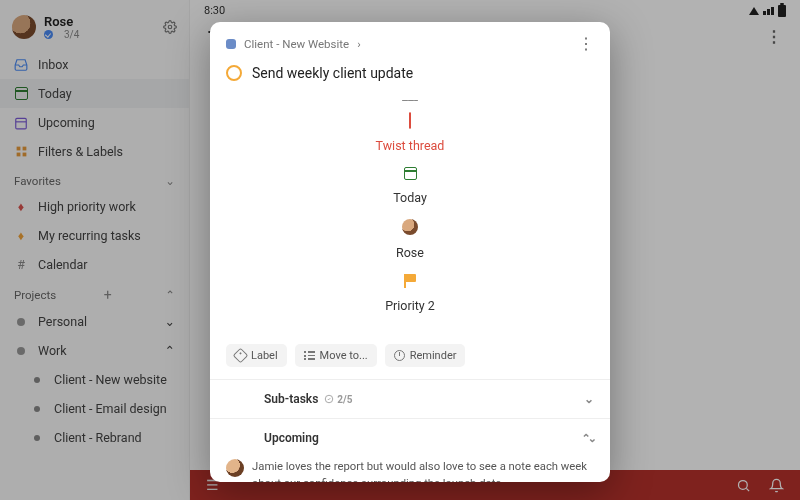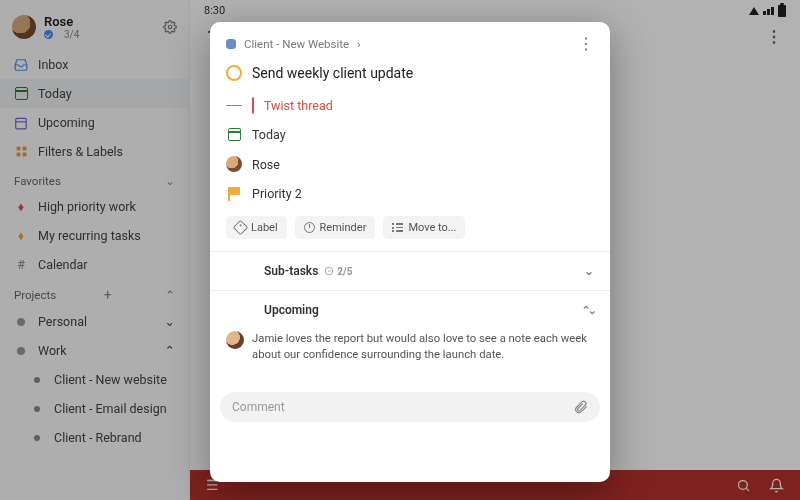--- a/index.html
+++ b/index.html
@@ -48,26 +48,26 @@
   .redbar .r { margin-left:auto; display:flex; gap:18px; }
 
   
   .sheet { position:absolute; top:22px; left:210px; width:400px; height:460px; background:#fff; border-radius:10px; box-shadow:0 10px 40px rgba(0,0,0,.35); z-index:10; font-size:12.5px; color:#333; display:flex; flex-direction:column; overflow:hidden;}
   .sheet-inner{padding:12px 16px 0 16px;}
   .crumb { display:flex; align-items:center; gap:8px; color:#777; font-size:11.5px; padding-bottom:8px;}
   .crumb .kebab { margin-left:auto; }
   .person-ico{width:10px;height:10px;border-radius:3px;background:#6b8cc7;display:inline-block;}
   .tasktitle { display:flex; align-items:center; gap:10px; font-weight:400; font-size:14px; color:#222; padding:4px 0 10px 0;}
   .ring { width:16px; height:16px; border:2px solid #f4a938; border-radius:50%; }
-  .row { display:flex; align-items:center; gap:10px; padding:7px 0; }
+  .row { display:flex; align-items:center; gap:10px; padding:7px 0;flex-direction:column; }
   .row .ico { width:16px; display:flex; justify-content:center; color:#888;}
   .link-ico{ width:12px;height:12px;border:1.6px solid #dc4c3e;border-radius:4px;transform:rotate(-35deg);position:relative;}
   .twist { color:#dc4c3e; }
   .btnrow { display:flex; gap:8px; padding:8px 0 12px 0;}
-  .chip { display:flex; align-items:center; gap:5px; background:#f3f3f3; border-radius:5px; padding:5px 9px; font-size:11px; color:#555; cursor:pointer;}
+  .chip { display:flex; align-items:center; gap:5px; background:#f3f3f3; border-radius:5px; padding:5px 9px; font-size:11px; color:#555; cursor:pointer;margin-top:16px;}
   .divider { height:1px; background:#eee; margin:0 -16px;}
   .subhdr { display:flex; align-items:center; gap:6px; padding:12px 0; font-size:12px; font-weight:600; color:#333;margin-left:38px;}
   .subhdr .meta{ font-weight:700; color:#999; font-size:10px; display:flex; align-items:center; gap:3px;}
   .subhdr .expand{ margin-left:auto; color:#888;}
   .comment { display:flex; gap:8px; padding:2px 0 12px 0; font-size:11.3px; color:#555; line-height:1.45;}
   .comment .av{ width:18px;height:18px;border-radius:50%;background:radial-gradient(circle at 35% 35%, #e2b48a 0 45%, #6b3f24 46% 100%); flex-shrink:0;}
   .composer { margin-top:auto; background:#f2f2f2; border-radius:18px; margin:16px 10px 12px 10px; display:flex; align-items:center; padding:8px 12px; color:#999; font-size:12px;}
   .composer .clip{margin-left:auto;color:#888;}
   .flag2{ width:12px;height:14px;position:relative;}
   .flag2::before{content:"";position:absolute;left:0;top:0;width:12px;height:8px;background:#f4a938;border-radius:1px;}
@@ -286,40 +286,40 @@
         </span>
       <span>Priority 2</span>
     </div>
 
     <div class="btnrow">
       <div class="chip">
           <span class="tag-ico"></span>
           <span>Label</span>
         </div>
       <div class="chip">
-          <span class="clock-ico"></span>
-          <span>Reminder</span>
-        </div>
-      <div class="chip">
           <span class="move-ico">
             <span>
               <i></i>
               <b></b>
             </span>
             <span>
               <i></i>
               <b></b>
             </span>
             <span>
               <i></i>
               <b></b>
             </span>
           </span>
           <span>Move to...</span>
         </div>
+      <div class="chip">
+          <span class="clock-ico"></span>
+          <span>Reminder</span>
+        </div>
     </div>
 
     <div class="divider"></div>
 
     <div class="subhdr">
       <span>Sub-tasks</span>
       <span class="meta">
         <svg width="10" height="10" viewBox="0 0 24 24" fill="none" stroke="#999" stroke-width="2">
             <circle cx="12" cy="12" r="9"></circle>
             <path d="M9 12l2 2 4-4"></path>

